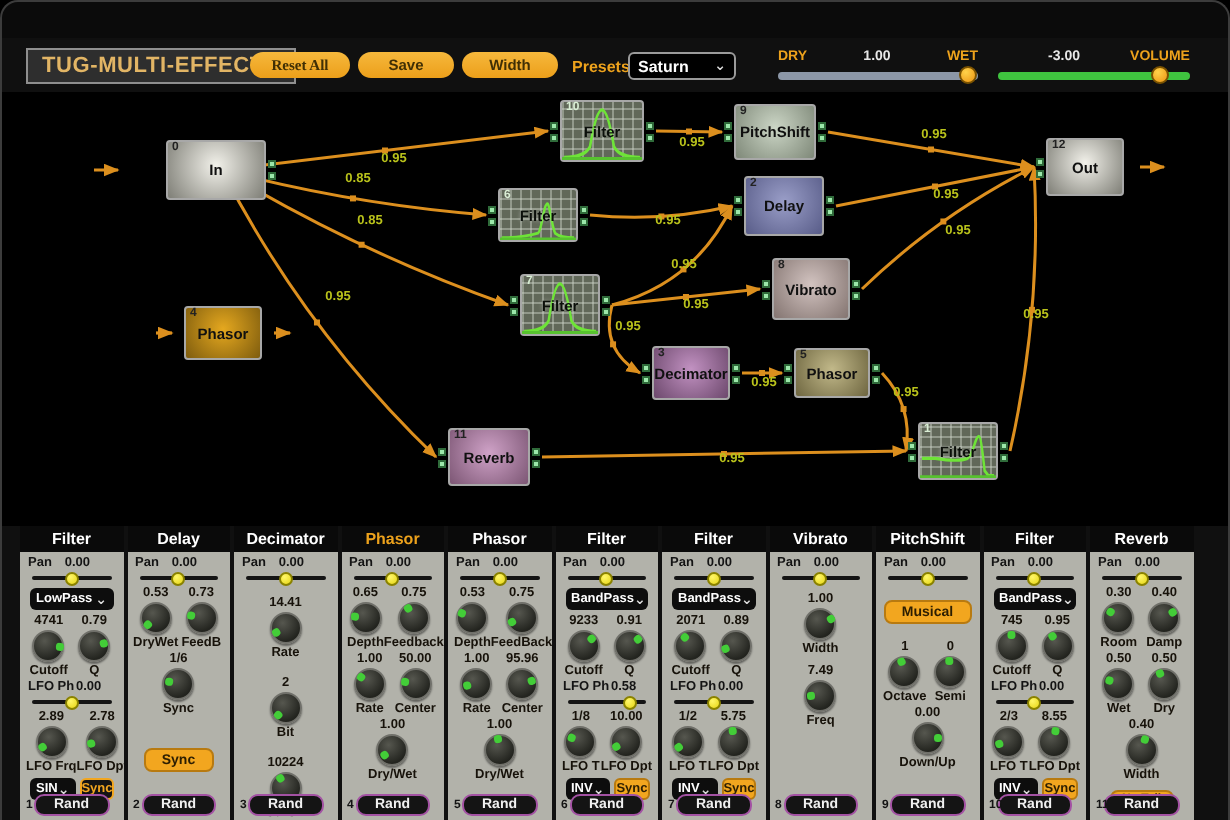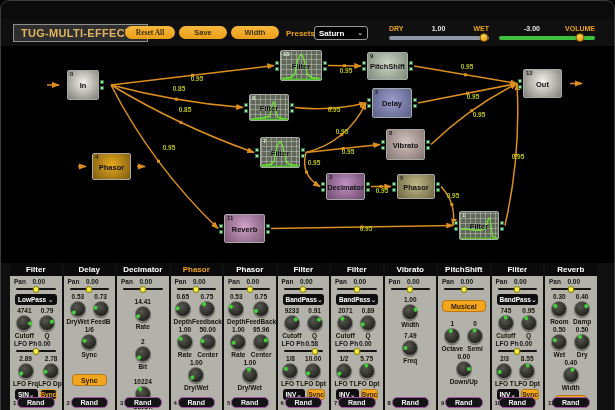--- a/index.html
+++ b/index.html
@@ -180,21 +180,21 @@
         <rect x="465" y="45.75" width="3" height="3" fill="#dc8f1e"></rect>
         <text x="472" y="53" text-anchor="middle" fill="#b9c21b" font-size="6.5" font-weight="bold" font-family="inherit">0.95</text>
         <path d="M430,98.5 Q468.371651855302,61.47478786157333 516,37.5" fill="none" stroke="#dc8f1e" stroke-width="1.5" marker-end="url(#ah)"></path>
         <rect x="469.18582592765097" y="63.237393930786666" width="3" height="3" fill="#dc8f1e"></rect>
         <text x="478" y="71" text-anchor="middle" fill="#b9c21b" font-size="6.5" font-weight="bold" font-family="inherit">0.95</text>
         <path d="M46,39 L58,39" stroke="#dc8f1e" stroke-width="1.6" fill="none" marker-end="url(#ah)"></path>
         <path d="M77,120.5 L85,120.5" stroke="#dc8f1e" stroke-width="1.6" fill="none" marker-end="url(#ah)"></path>
         <path d="M136,120.5 L144,120.5" stroke="#dc8f1e" stroke-width="1.6" fill="none" marker-end="url(#ah)"></path>
         <path d="M569,37.5 L581,37.5" stroke="#dc8f1e" stroke-width="1.6" fill="none" marker-end="url(#ah)"></path>
       </svg>
-      <div class="node node-io" style="left: 66px; top: 24px; width: 32px; height: 30px;">
+      <div class="node node-io" style="left: 82px; top: 24px; width: 50px; height: 30px;">
         <span class="num">0</span>
         <span class="nlabel">In</span>
         <div class="ports pr">
           <span class="port"></span>
           <span class="port"></span>
         </div>
       </div>
       <div class="node node-filter" style="left: 279px; top: 4px; width: 42px; height: 31px;">
         <svg class="fcurve" viewBox="0 0 40 22" preserveAspectRatio="none">
           <path d="M1,21 C7,21 12,20 14,17 C16,8 18,3 20,3 C22,3 24,8 26,17 C28,20 33,21 39,21" fill="none" stroke="#6ee437" stroke-width="1.3"></path>

